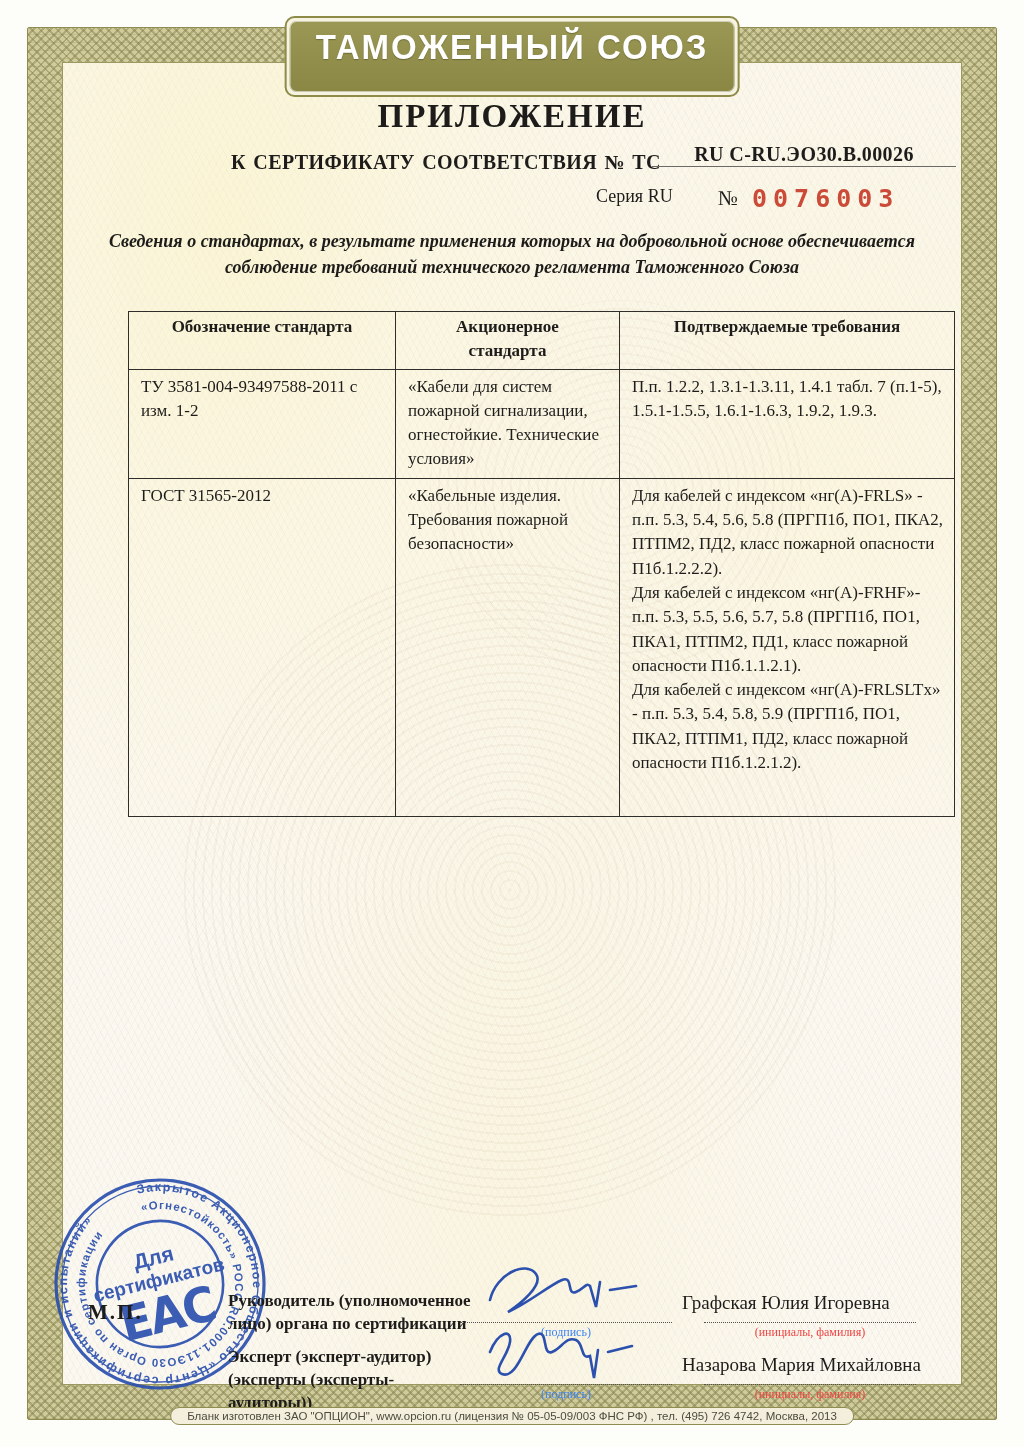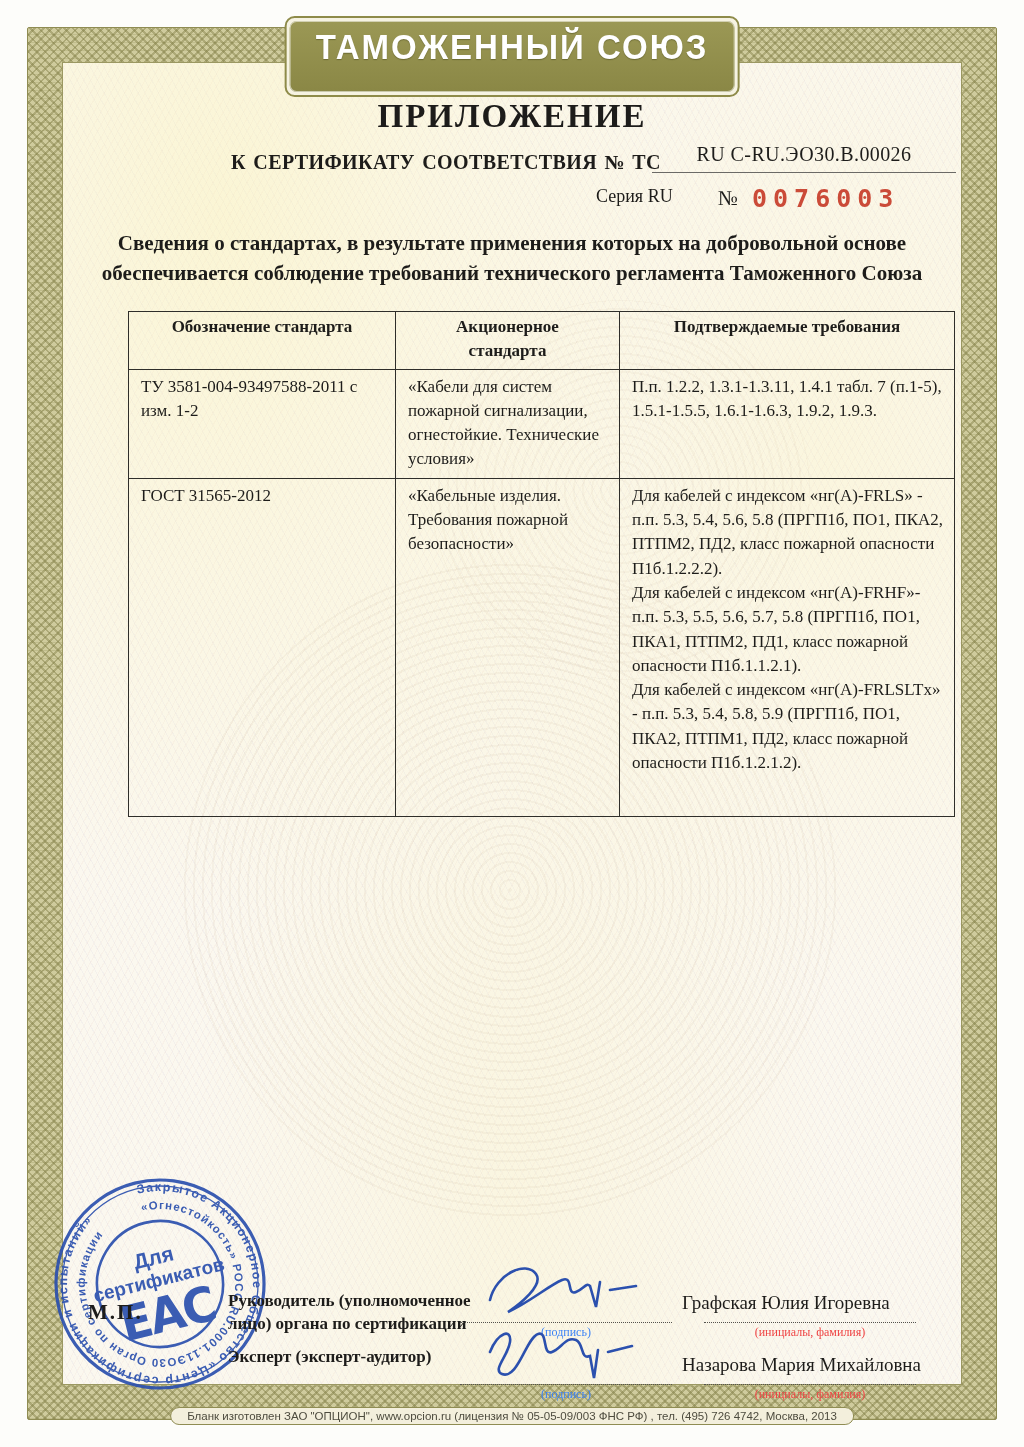--- a/index.html
+++ b/index.html
@@ -49,33 +49,33 @@
     display:inline-block;transform:scaleY(1.08);white-space:nowrap;
   }
 
   .doc-title{
     position:absolute;top:98px;left:0;width:100%;text-align:center;
     font-weight:bold;font-size:33px;letter-spacing:2px;
   }
   .cert-label{position:absolute;left:231px;top:151px;font-weight:bold;font-size:20px;letter-spacing:.4px;word-spacing:2px;}
   .cert-number{
     position:absolute;left:652px;top:143px;width:304px;text-align:center;
-    font-weight:normal;font-size:20px;letter-spacing:.4px;
-    border-bottom:1px solid #6b6a66;padding-bottom:6px;
+    font-weight:bold;font-size:20px;letter-spacing:.4px;
+    border-bottom:1px solid #6b6a66;
   }
   .series-label{position:absolute;left:596px;top:186px;font-size:18px;}
   .series-no{position:absolute;left:718px;top:186px;font-size:21px;}
   .series-number{
     position:absolute;left:752px;top:184px;
     font-family:"DejaVu Sans Mono", monospace;font-weight:bold;font-size:25px;
     letter-spacing:6px;color:#cb4b38;
   }
   .intro{
     position:absolute;top:229px;left:92px;width:840px;text-align:center;
-    font-weight:bold;font-size:21px;line-height:1.42;
+    font-weight:bold;font-size:18px;line-height:1.42;font-style:italic;
   }
 
   
   table.standards{
     position:absolute;left:128px;top:311px;width:826px;
     border-collapse:collapse;table-layout:fixed;
   }
   table.standards th,table.standards td{
     border:1px solid #2f2e2a;vertical-align:top;
     font-size:17px;line-height:1.43;
@@ -209,20 +209,21 @@
     <div>лицо) органа по сертификации</div>
   </div>
   <div class="sig-line line-1"></div>
   <div class="sig-caption cap-1">(подпись)</div>
   <div class="sig-name name-1">Графская Юлия Игоревна</div>
   <div class="name-line name-line-1"></div>
   <div class="name-cap name-cap-1">(инициалы, фамилия)</div>
 
   <div class="sig-role role-2">
     <div>Эксперт (эксперт-аудитор)</div>
+    <div>(эксперты (эксперты-аудиторы))</div>
   </div>
   <div class="sig-line line-2"></div>
   <div class="sig-caption cap-2">(подпись)</div>
   <div class="sig-name name-2">Назарова Мария Михайловна</div>
   <div class="name-line name-line-2"></div>
   <div class="name-cap name-cap-2">(инициалы, фамилия)</div>
 
   <svg class="autograph auto-1" width="190" height="80" viewBox="0 0 190 80">
     <path d="M12,48 C18,22 48,8 58,22 C66,33 42,52 30,60 C52,50 70,34 84,28 C96,23 88,44 98,40 C106,37 108,30 112,34 L118,55 L122,30 M132,38 L158,34" fill="none" stroke="#2b50ae" stroke-width="2.6" stroke-linecap="round"></path>
   </svg>

